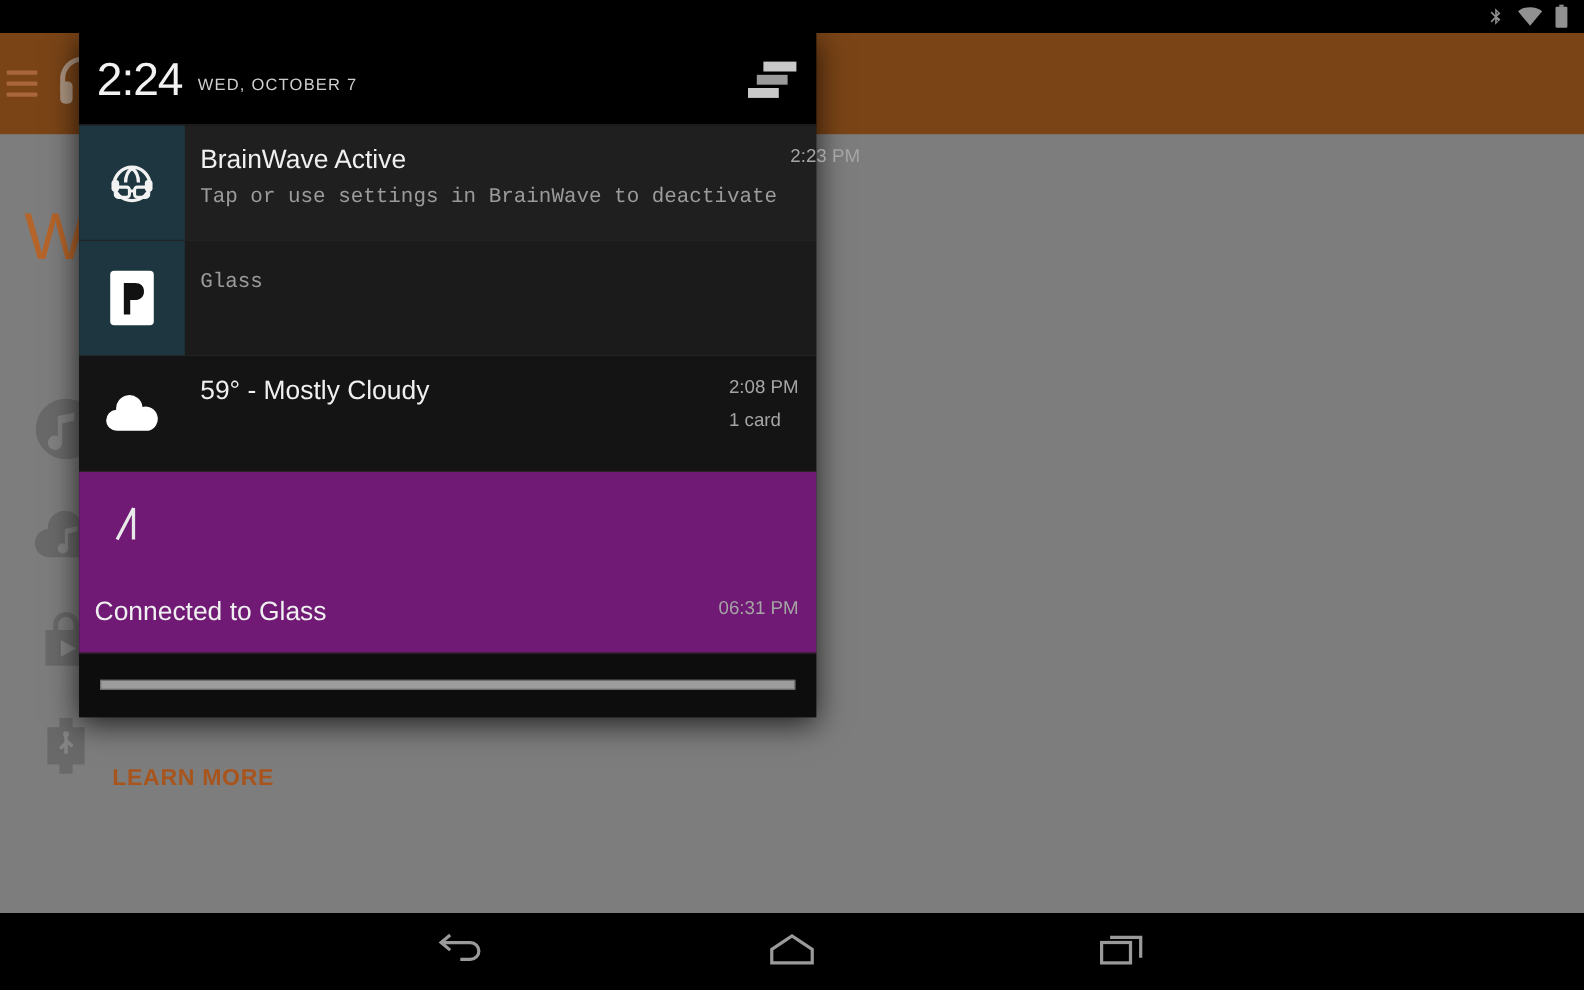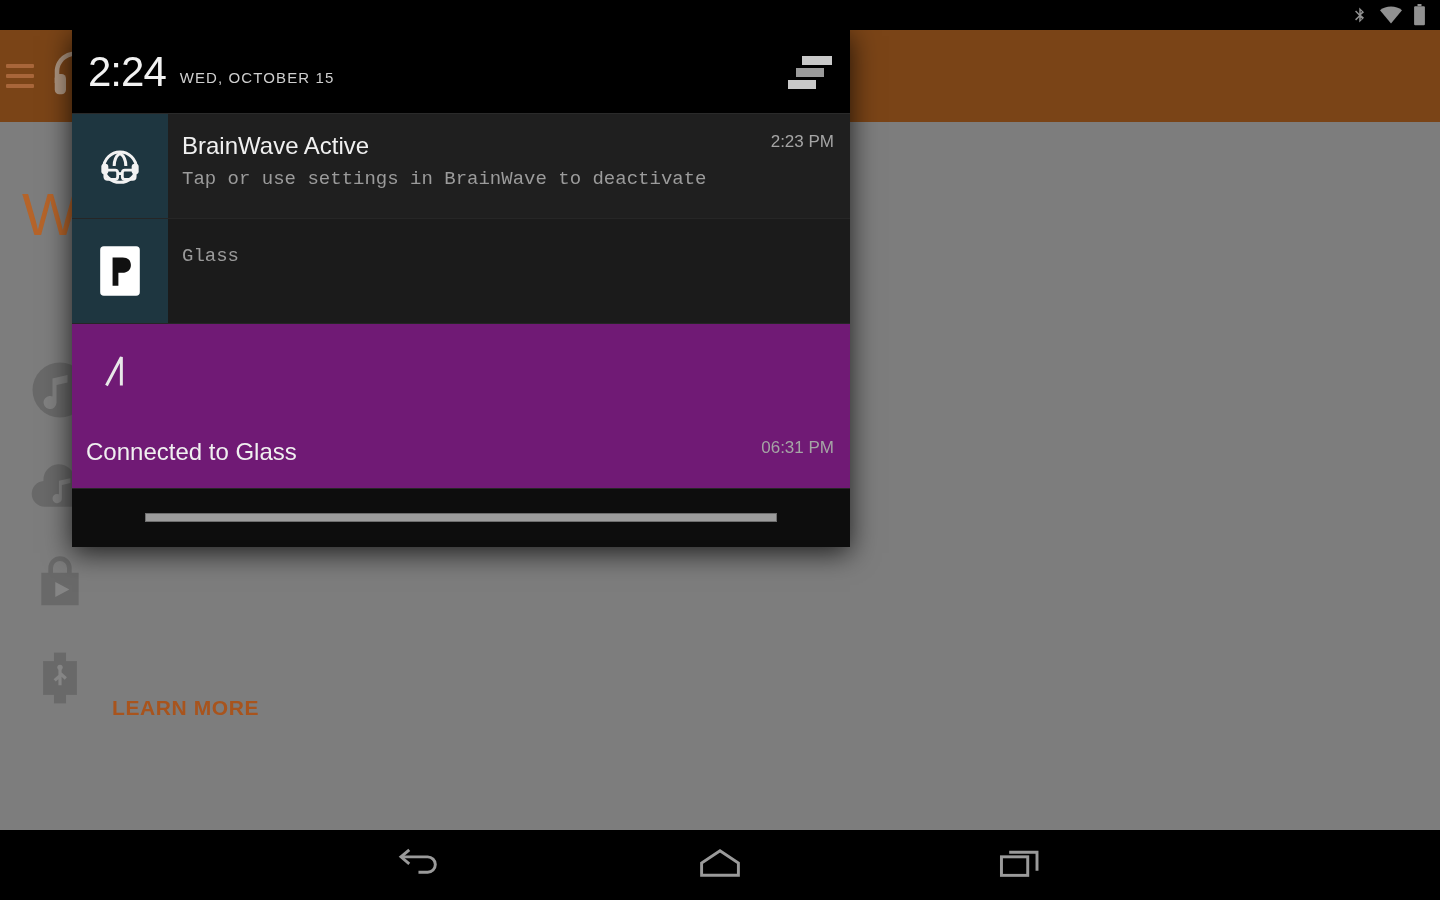--- a/index.html
+++ b/index.html
@@ -41,33 +41,33 @@
     font-size:60px; color:#b5642a; font-weight:400; letter-spacing:-1px;
     white-space:nowrap;
   }
   .feature-list { position:absolute; left:28px; top:220px; }
   .feature-row {
     display:flex; align-items:center; gap:46px; height:96px;
   }
   .feature-icon { width:64px; height:64px; opacity:.30; display:flex; align-items:center; justify-content:center; }
   .feature-text { font-size:25px; color:#4e4e4e; white-space:nowrap; }
   .learn-more {
-    position:absolute; left:112px; top:574px;
+    position:absolute; left:102px; top:574px;
     font-size:21px; font-weight:bold; color:#a8541d; letter-spacing:.6px;
   }
 
   
   .scrim {
     position:absolute; left:0; top:30px; width:1440px; height:800px;
     background:rgba(0,0,0,0.0); pointer-events:none;
   }
 
   
   .shade {
-    position:absolute; left:72px; top:30px; width:778px;
+    position:absolute; left:72px; top:30px; width:670px;
     background:#0d0d0d;
     box-shadow:0 6px 26px rgba(0,0,0,.75);
     display:flex; flex-direction:column;
   }
   .shade-header {
     height:84px; background:#000; position:relative;
     display:flex; align-items:center; padding:0 0 0 16px;
     border-bottom:1px solid #2a2a2a;
   }
   .clock { font-size:42px; color:#f2f2f2; font-weight:300; line-height:1; letter-spacing:-1px; }
@@ -231,21 +231,21 @@
         <rect x="4" y="0" width="4" height="2.2"></rect>
         <rect x="0.6" y="2.2" width="10.8" height="19" rx="1"></rect>
       </svg>
     </span>
   </div>
 
   <div class="shade">
 
     <div class="shade-header">
       <div class="clock">2:24</div>
-      <div class="date">WED, OCTOBER 15</div>
+      <div class="date">WED, OCTOBER 7</div>
       <div class="clear-all">
         <i></i>
           <i></i>
           <i></i>
       </div>
     </div>
 
     <div class="notif row-0">
       <div class="notif-icon tile-teal">
         <svg width="56" height="56" viewBox="0 0 48 48">
@@ -284,20 +284,37 @@
       <div class="notif-body">
         <div class="notif-text">
           <div class="notif-sub">Glass</div>
         </div>
         <div class="notif-meta">
           <div class="notif-time"></div>
         </div>
       </div>
     </div>
 
+    <div class="notif row-2">
+      <div class="notif-icon tile-dark">
+        <svg width="50" height="36" viewBox="0 0 24 17" fill="#ffffff">
+          <path d="M19.2 16H5.6a4.6 4.6 0 0 1-.5-9.2A5.6 5.6 0 0 1 16.6 5.6a4.3 4.3 0 0 1 2.6 10.4z"></path>
+        </svg>
+      </div>
+      <div class="notif-body">
+        <div class="notif-text">
+          <div class="notif-title">59° - Mostly Cloudy</div>
+          <div class="notif-sub"></div>
+        </div>
+        <div class="notif-meta">
+          <div class="notif-time">2:08 PM</div>
+          <div class="notif-extra">1 card</div>
+        </div>
+      </div>
+    </div>
 
     <div class="notif row-3">
       <div class="notif-icon tile-dark">
         <svg width="42" height="46" viewBox="0 0 30 34">
           <path d="M5 27L16 6l0 21" fill="none" stroke="#e8e8e8" stroke-width="2.2"></path>
         </svg>
       </div>
       <div class="notif-body">
         <div class="notif-text">
           <div class="notif-title">Connected to Glass</div>

